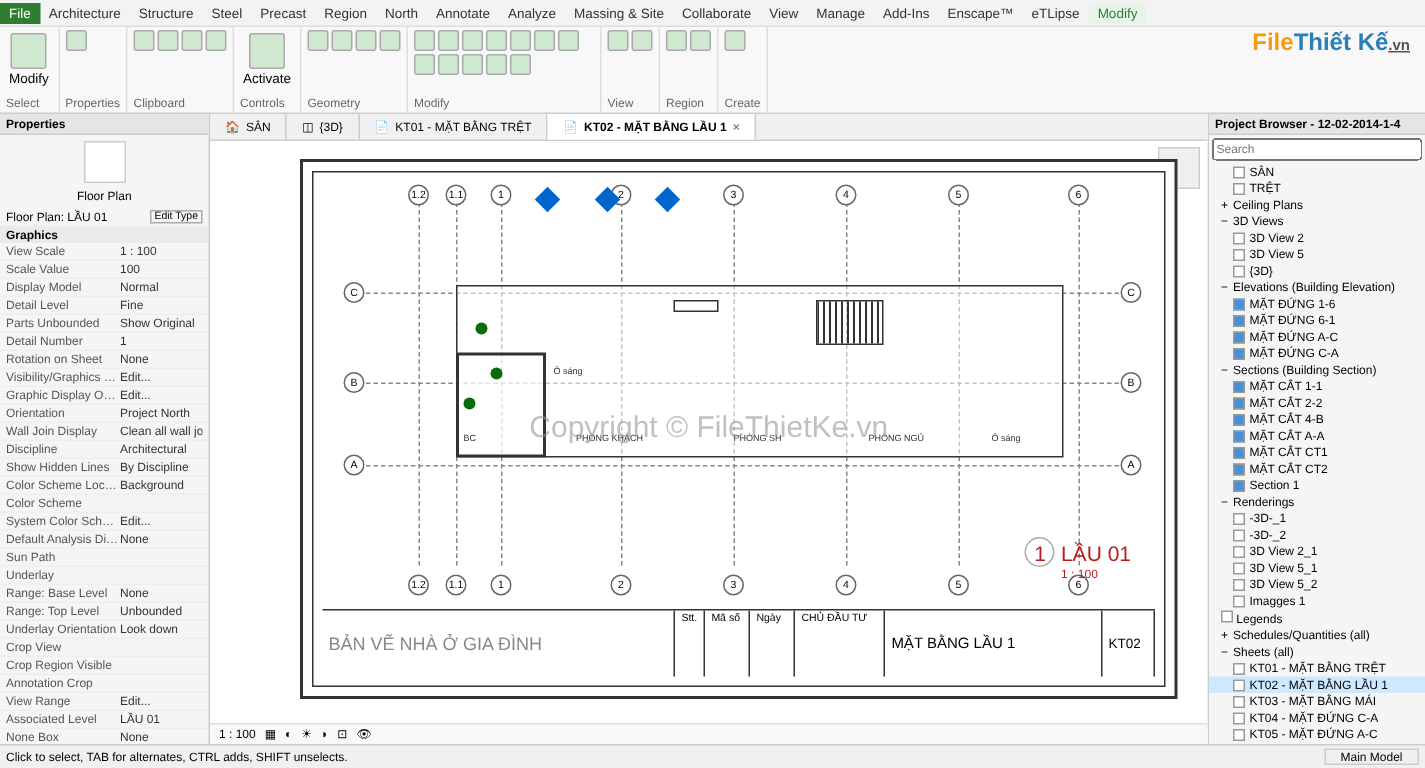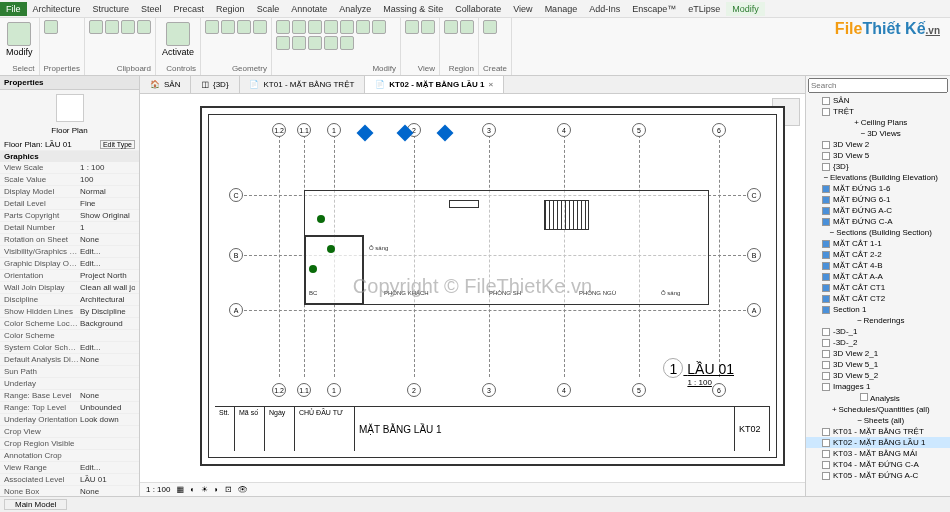--- a/index.html
+++ b/index.html
@@ -2,21 +2,21 @@
 <html><head>
 <meta charset="utf-8">
 <style>
 * { margin: 0; padding: 0; box-sizing: border-box; font-family: "Segoe UI", Arial, sans-serif; }
 body { width: 950px; height: 512px; background: #fff; overflow: hidden; position: relative; font-size: 9px; }
 .ribbon-tabs { height: 18px; background: #f3f3f3; display: flex; align-items: center; border-bottom: 1px solid #ddd; }
 .ribbon-tab { padding: 2px 6px; color: #333; cursor: pointer; font-size: 9px; }
 .ribbon-tab.active { background: #e8f4e8; color: #2e7d32; }
 .ribbon { height: 58px; background: #f8f8f8; border-bottom: 1px solid #ccc; display: flex; }
 .ribbon-group { border-right: 1px solid #ddd; padding: 2px 4px; display: flex; flex-direction: column; justify-content: space-between; }
-.ribbon-group-label { font-size: 8px; color: #666; text-align: right; }
+.ribbon-group-label { font-size: 8px; color: #666; text-align: left; }
 .ribbon-icons { display: flex; gap: 2px; flex-wrap: wrap; max-width: 70px; }
 .ribbon-big { display: flex; flex-direction: column; align-items: center; gap: 1px; padding: 2px; }
 .icon-sq { width: 14px; height: 14px; background: #d0e8d0; border: 1px solid #aaa; border-radius: 2px; }
 .icon-big { width: 24px; height: 24px; background: #d0e8d0; border: 1px solid #aaa; border-radius: 2px; }
 .main { display: flex; height: 420px; }
 .panel-left { width: 140px; background: #f5f5f5; border-right: 1px solid #ccc; font-size: 8px; overflow: hidden; }
 .panel-header { background: #e5e5e5; padding: 2px 4px; font-weight: bold; border-bottom: 1px solid #ccc; }
 .prop-row { display: flex; justify-content: space-between; padding: 1px 4px; border-bottom: 1px solid #eee; }
 .prop-label { color: #555; flex: 1; white-space: nowrap; overflow: hidden; text-overflow: ellipsis; }
 .prop-val { color: #333; width: 55px; text-align: left; white-space: nowrap; overflow: hidden; }
@@ -30,26 +30,26 @@
 .drawing-inner { position: absolute; top: 6px; left: 6px; right: 6px; bottom: 6px; border: 1px solid #333; }
 .grid-label { position: absolute; width: 14px; height: 14px; border: 1px solid #666; border-radius: 50%; display: flex; align-items: center; justify-content: center; font-size: 7px; background: #fff; }
 .grid-line-v { position: absolute; border-left: 1px dashed #888; top: 20px; bottom: 80px; }
 .grid-line-h { position: absolute; border-top: 1px dashed #888; left: 30px; right: 30px; }
 .section-mark { position: absolute; width: 12px; height: 12px; background: #0066cc; transform: rotate(45deg); }
 .plan-box { position: absolute; border: 1.5px solid #333; background: rgba(255,255,255,0.5); }
 .tree-group { position: absolute; width: 8px; height: 8px; background: #0a6b0a; border-radius: 50%; }
 .room-label { position: absolute; font-size: 6px; color: #333; }
 .title-block { position: absolute; bottom: 6px; left: 6px; right: 6px; height: 45px; border-top: 1px solid #333; display: flex; }
 .tb-cell { border-right: 1px solid #333; padding: 2px 4px; font-size: 7px; }
-.scale-badge { position: absolute; right: 42px; bottom: 70px; color: #000000; font-size: 14px; text-decoration: underline; }
+.scale-badge { position: absolute; right: 22px; bottom: 70px; color: #b91c1c; font-size: 14px; }
 .scale-badge .num { display: inline-block; width: 20px; height: 20px; border: 1px solid #aaa; border-radius: 50%; text-align: center; line-height: 20px; }
 .panel-right { width: 145px; background: #f5f5f5; border-left: 1px solid #ccc; font-size: 8px; overflow: hidden; }
 .tree-item { padding: 1px 4px 1px 16px; display: flex; align-items: center; gap: 3px; cursor: pointer; }
 .tree-item.sel { background: #cde8ff; }
-.tree-section { padding: 1px 4px 1px 8px; font-size: 8px; text-align: center; }
+.tree-section { padding: 1px 4px 1px 8px; font-size: 8px; }
 .tree-toggle { width: 8px; display: inline-block; }
 .tree-icon { width: 8px; height: 8px; border: 1px solid #999; display: inline-block; background: #fff; }
 .tree-icon.blue { background: #4a90d9; }
 .statusbar { height: 16px; background: #f0f0f0; border-top: 1px solid #ccc; font-size: 8px; display: flex; align-items: center; padding: 0 4px; justify-content: space-between; }
 .viewbar { position: absolute; bottom: 0; left: 0; right: 0; height: 14px; background: #f8f8f8; border-top: 1px solid #ddd; display: flex; align-items: center; gap: 6px; padding: 0 6px; font-size: 8px; }
 .watermark { position: absolute; top: 50%; left: 50%; transform: translate(-50%, -50%); font-size: 20px; color: rgba(150,150,150,0.6); pointer-events: none; font-weight: 400; }
 .logo { position: absolute; top: 20px; right: 10px; font-size: 16px; font-weight: bold; }
 .logo .f { color: #f39c12; } .logo .t { color: #2980b9; } .logo .v { color: #555; font-size: 10px; text-decoration: underline; }
 .nav-cube { position: absolute; top: 22px; right: 5px; width: 28px; height: 28px; border: 1px solid #ccc; background: #f0f0f0; }
 .floor-selector { padding: 4px; display: flex; align-items: center; gap: 4px; flex-direction: column; }
@@ -58,21 +58,21 @@
 </head>
 <body>
 
 <div class="ribbon-tabs">
   <span class="ribbon-tab" style="background:#2e7d32;color:#fff">File</span>
   <span class="ribbon-tab">Architecture</span>
   <span class="ribbon-tab">Structure</span>
   <span class="ribbon-tab">Steel</span>
   <span class="ribbon-tab">Precast</span>
   <span class="ribbon-tab">Region</span>
-  <span class="ribbon-tab">Scale</span>
+  <span class="ribbon-tab">North</span>
   <span class="ribbon-tab">Annotate</span>
   <span class="ribbon-tab">Analyze</span>
   <span class="ribbon-tab">Massing &amp; Site</span>
   <span class="ribbon-tab">Collaborate</span>
   <span class="ribbon-tab">View</span>
   <span class="ribbon-tab">Manage</span>
   <span class="ribbon-tab">Add-Ins</span>
   <span class="ribbon-tab">Enscape™</span>
   <span class="ribbon-tab">eTLipse</span>
   <span class="ribbon-tab active">Modify</span>
@@ -184,21 +184,21 @@
         </div>
         <div class="prop-row">
           <span class="prop-label">Display Model</span>
           <span class="prop-val">Normal</span>
         </div>
         <div class="prop-row">
           <span class="prop-label">Detail Level</span>
           <span class="prop-val">Fine</span>
         </div>
         <div class="prop-row">
-          <span class="prop-label">Parts Copyright</span>
+          <span class="prop-label">Parts Unbounded</span>
           <span class="prop-val">Show Original</span>
         </div>
         <div class="prop-row">
           <span class="prop-label">Detail Number</span>
           <span class="prop-val">1</span>
         </div>
         <div class="prop-row">
           <span class="prop-label">Rotation on Sheet</span>
           <span class="prop-val">None</span>
         </div>
@@ -381,20 +381,21 @@
         <div class="room-label" style="top:130px;left:160px">Ô sáng</div>
         <div class="room-label" style="top:175px;left:452px">Ô sáng</div>
 
         <div class="scale-badge">
           <span class="num">1</span>
           <span>LẦU 01</span>
           <div style="font-size:8px;margin-left:24px">1 : 100</div>
         </div>
 
         <div class="title-block">
+          <div class="tb-cell" style="flex:2.5;font-size:12px;color:#888;display:flex;align-items:center">BẢN VẼ NHÀ Ở GIA ĐÌNH</div>
           <div class="tb-cell" style="width:20px">Stt.</div>
           <div class="tb-cell" style="width:30px">Mã số</div>
           <div class="tb-cell" style="width:30px">Ngày</div>
           <div class="tb-cell" style="width:60px">CHỦ ĐẦU TƯ</div>
           <div class="tb-cell" style="flex:1.5;font-size:10px;display:flex;align-items:center">MẶT BẰNG LẦU 1</div>
           <div class="tb-cell" style="width:35px;display:flex;align-items:center;font-size:9px">KT02</div>
         </div>
       </div>
     </div>
 
@@ -405,20 +406,21 @@
       <span>▦</span>
       <span>◐</span>
       <span>☀</span>
       <span>◗</span>
       <span>⊡</span>
       <span>👁</span>
     </div>
   </div>
 
   <div class="panel-right">
+    <div class="panel-header">Project Browser - 12-02-2014-1-4</div>
     <div style="padding:2px"><input style="width: 100%; font-size: 8px; padding: 1px;" placeholder="Search"></div>
     <div class="tree-item">
         <span class="tree-icon"></span>
         <span>SÂN</span>
       </div>
     <div class="tree-item">
         <span class="tree-icon"></span>
         <span>TRỆT</span>
       </div>
     <div class="tree-section"><span class="tree-toggle">+</span><span>Ceiling Plans</span></div>
@@ -507,21 +509,21 @@
         </div>
         <div class="tree-item">
           <span class="tree-icon "></span>
           <span>3D View 5_2</span>
         </div>
         <div class="tree-item">
           <span class="tree-icon "></span>
           <span>Imagges 1</span>
         </div>
       </div>
-    <div class="tree-section"><span class="tree-icon"></span> <span>Analysis</span></div>
+    <div class="tree-section"><span class="tree-icon"></span> <span>Legends</span></div>
     <div class="tree-section"><span class="tree-toggle">+</span><span>Schedules/Quantities (all)</span></div>
     <div class="tree-section"><span class="tree-toggle">−</span><span>Sheets (all)</span></div>
     <div id="tree-sheets">
         <div class="tree-item">
           <span class="tree-icon "></span>
           <span>KT01 - MẶT BẰNG TRỆT</span>
         </div>
         <div class="tree-item sel">
           <span class="tree-icon "></span>
           <span>KT02 - MẶT BẰNG LẦU 1</span>
@@ -537,14 +539,15 @@
         <div class="tree-item">
           <span class="tree-icon "></span>
           <span>KT05 - MẶT ĐỨNG A-C</span>
         </div>
         <div class="tree-item"></div>
       </div>
   </div>
 </div>
 
 <div class="statusbar">
+  <span>Click to select, TAB for alternates, CTRL adds, SHIFT unselects.</span>
   <span style="border:1px solid #ccc;padding:0 10px">Main Model</span>
 </div>
 
 </body></html>

